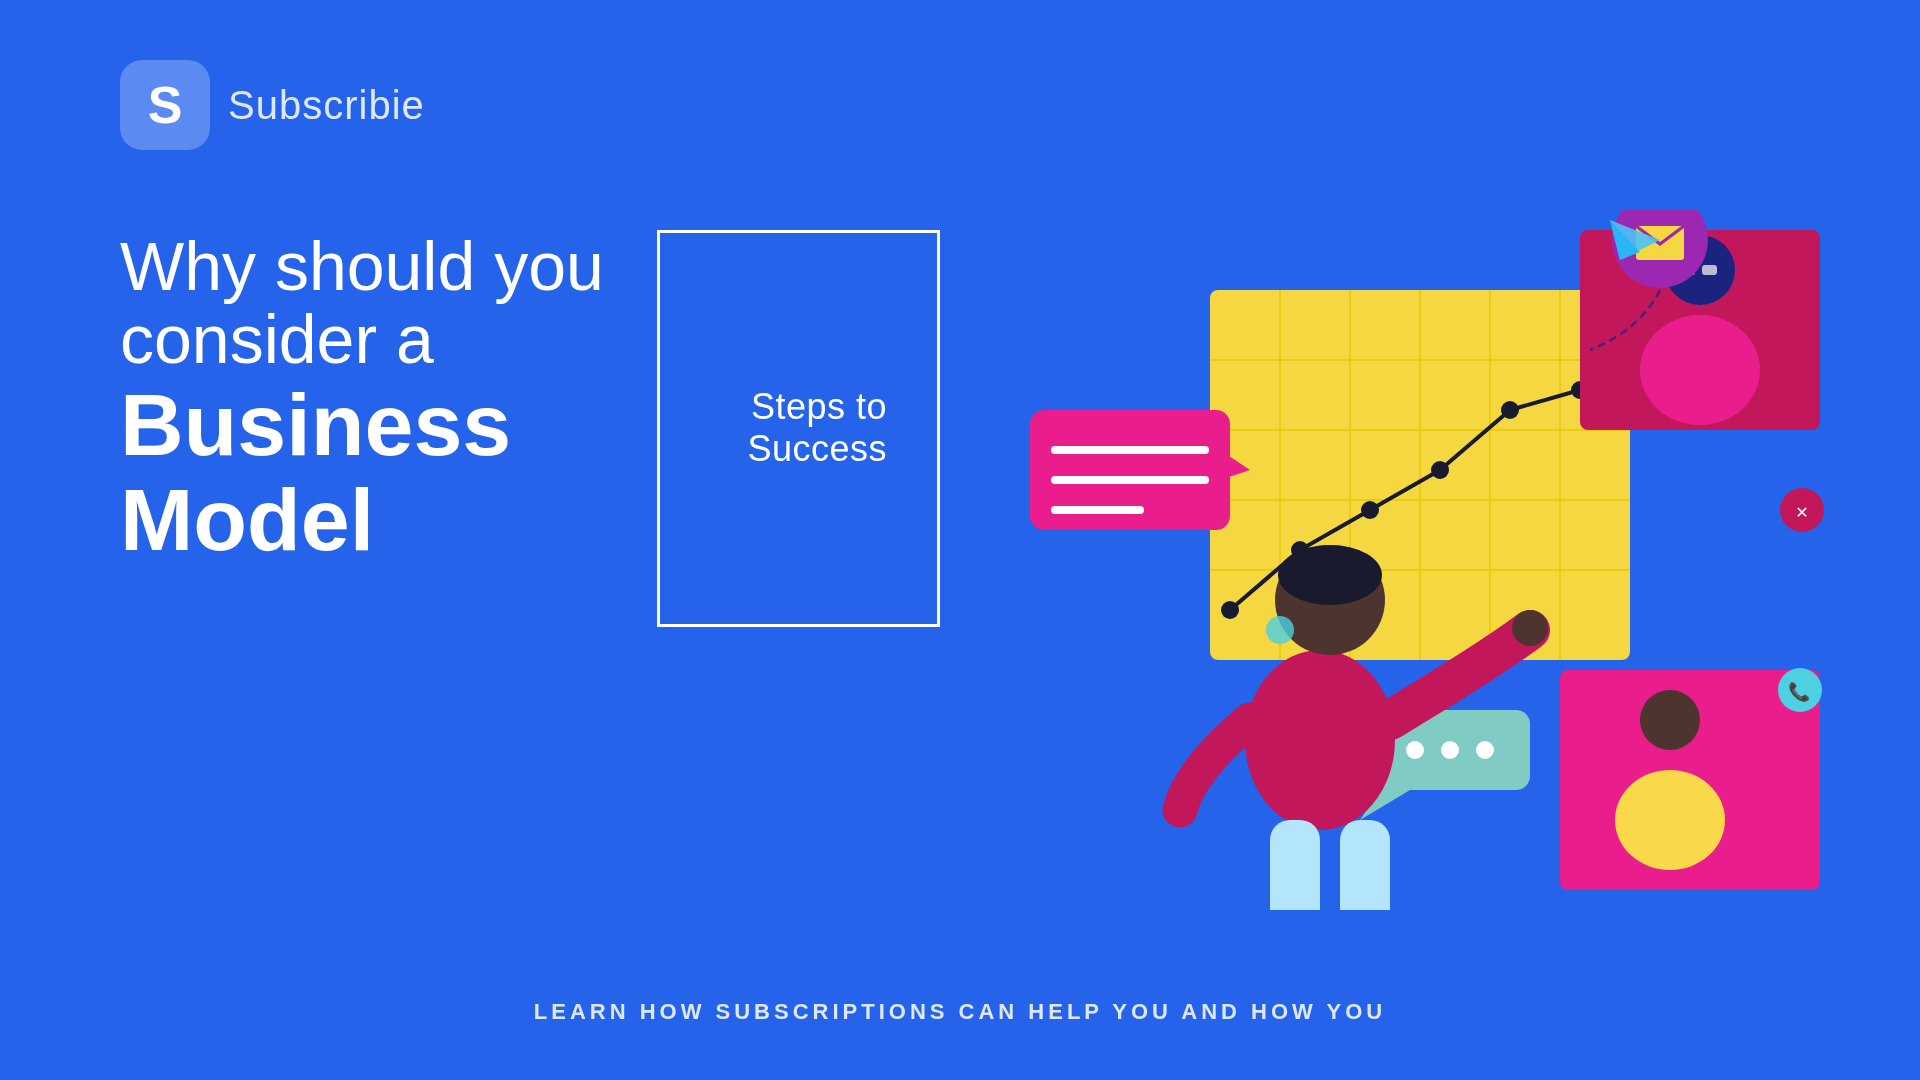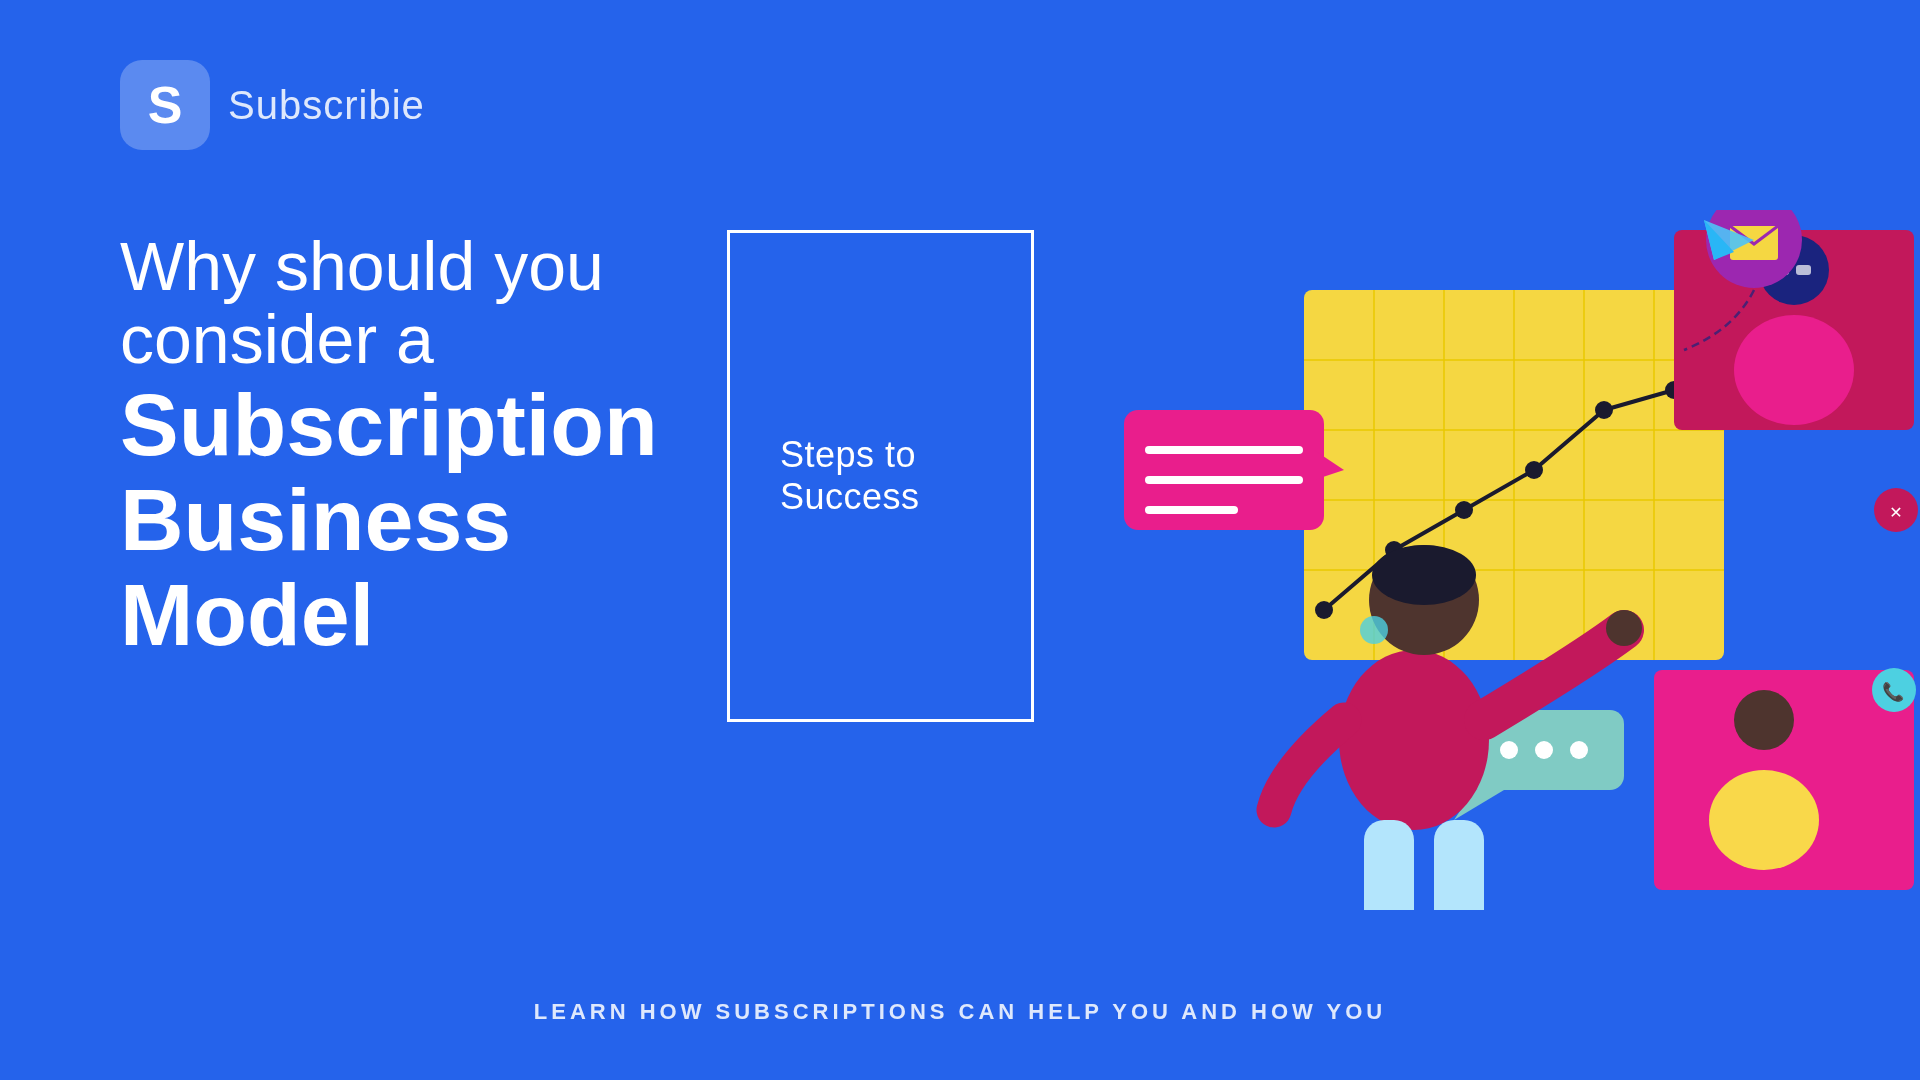--- a/index.html
+++ b/index.html
@@ -74,21 +74,21 @@
     }
 
     .steps-button {
       display: inline-block;
       width: 376px;
       border: 3px solid white;
       background: transparent;
       color: white;
       font-size: 36px;
       font-weight: 400;
-      text-align: left;
+      text-align: right;
       padding: 28px 50px;
       cursor: pointer;
       letter-spacing: 0.5px;
     }
 
     
     .right-section {
       flex: 0 0 900px;
       position: relative;
       height: 700px;
@@ -122,21 +122,20 @@
       <span>S</span>
     </div>
     <span class="logo-text">Subscribie</span>
   </div>
 
   <div class="main-content">
 
     <div class="left-section">
       <div class="headline">
         <div style="font-size:68px; font-weight:500;">Why should you consider a</div>
-        <div>Subscription</div>
         <div>Business</div>
         <div>Model</div>
       </div>
 
       <button class="steps-button">Steps to Success</button>
     </div>
 
     <div class="right-section">
       <svg class="illustration-svg" viewBox="0 0 900 700" xmlns="http://www.w3.org/2000/svg">
 

